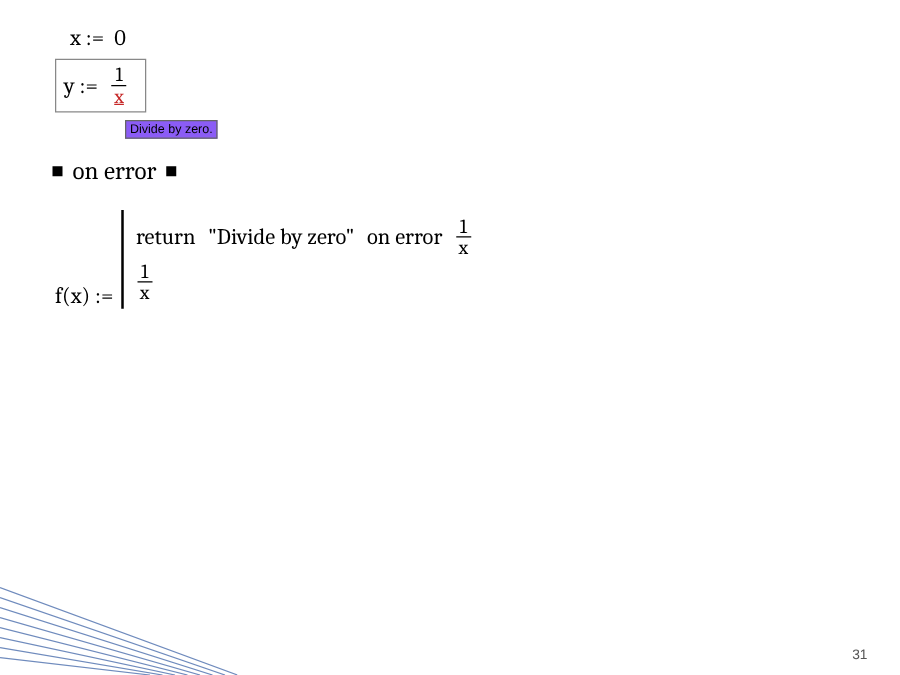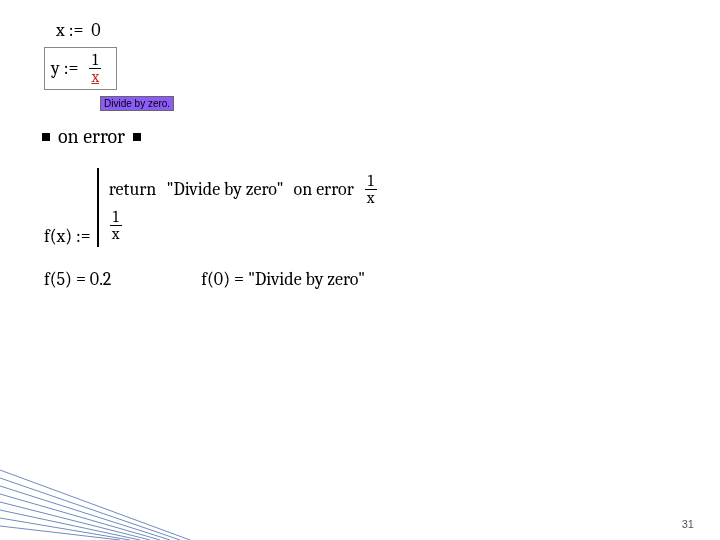--- a/index.html
+++ b/index.html
@@ -126,24 +126,20 @@
       </div>
       <div class="row">
         <span class="frac">
           <span class="num">1</span>
           <span class="den">x</span>
         </span>
       </div>
     </div>
   </div>
 
-  <div class="results math">
-    <span>f(5)  =  0.2</span>
-    <span>f(0)  =  "Divide by zero"</span>
-  </div>
 
 </div>
 
 <svg class="deco" viewBox="0 0 190 110" preserveAspectRatio="none">
   <g stroke="#6f8bbd" stroke-width="1">
     <line x1="0" y1="40" x2="190" y2="110"></line>
     <line x1="0" y1="48" x2="180" y2="110"></line>
     <line x1="0" y1="56" x2="170" y2="110"></line>
     <line x1="0" y1="64" x2="160" y2="110"></line>
     <line x1="0" y1="72" x2="150" y2="110"></line>

